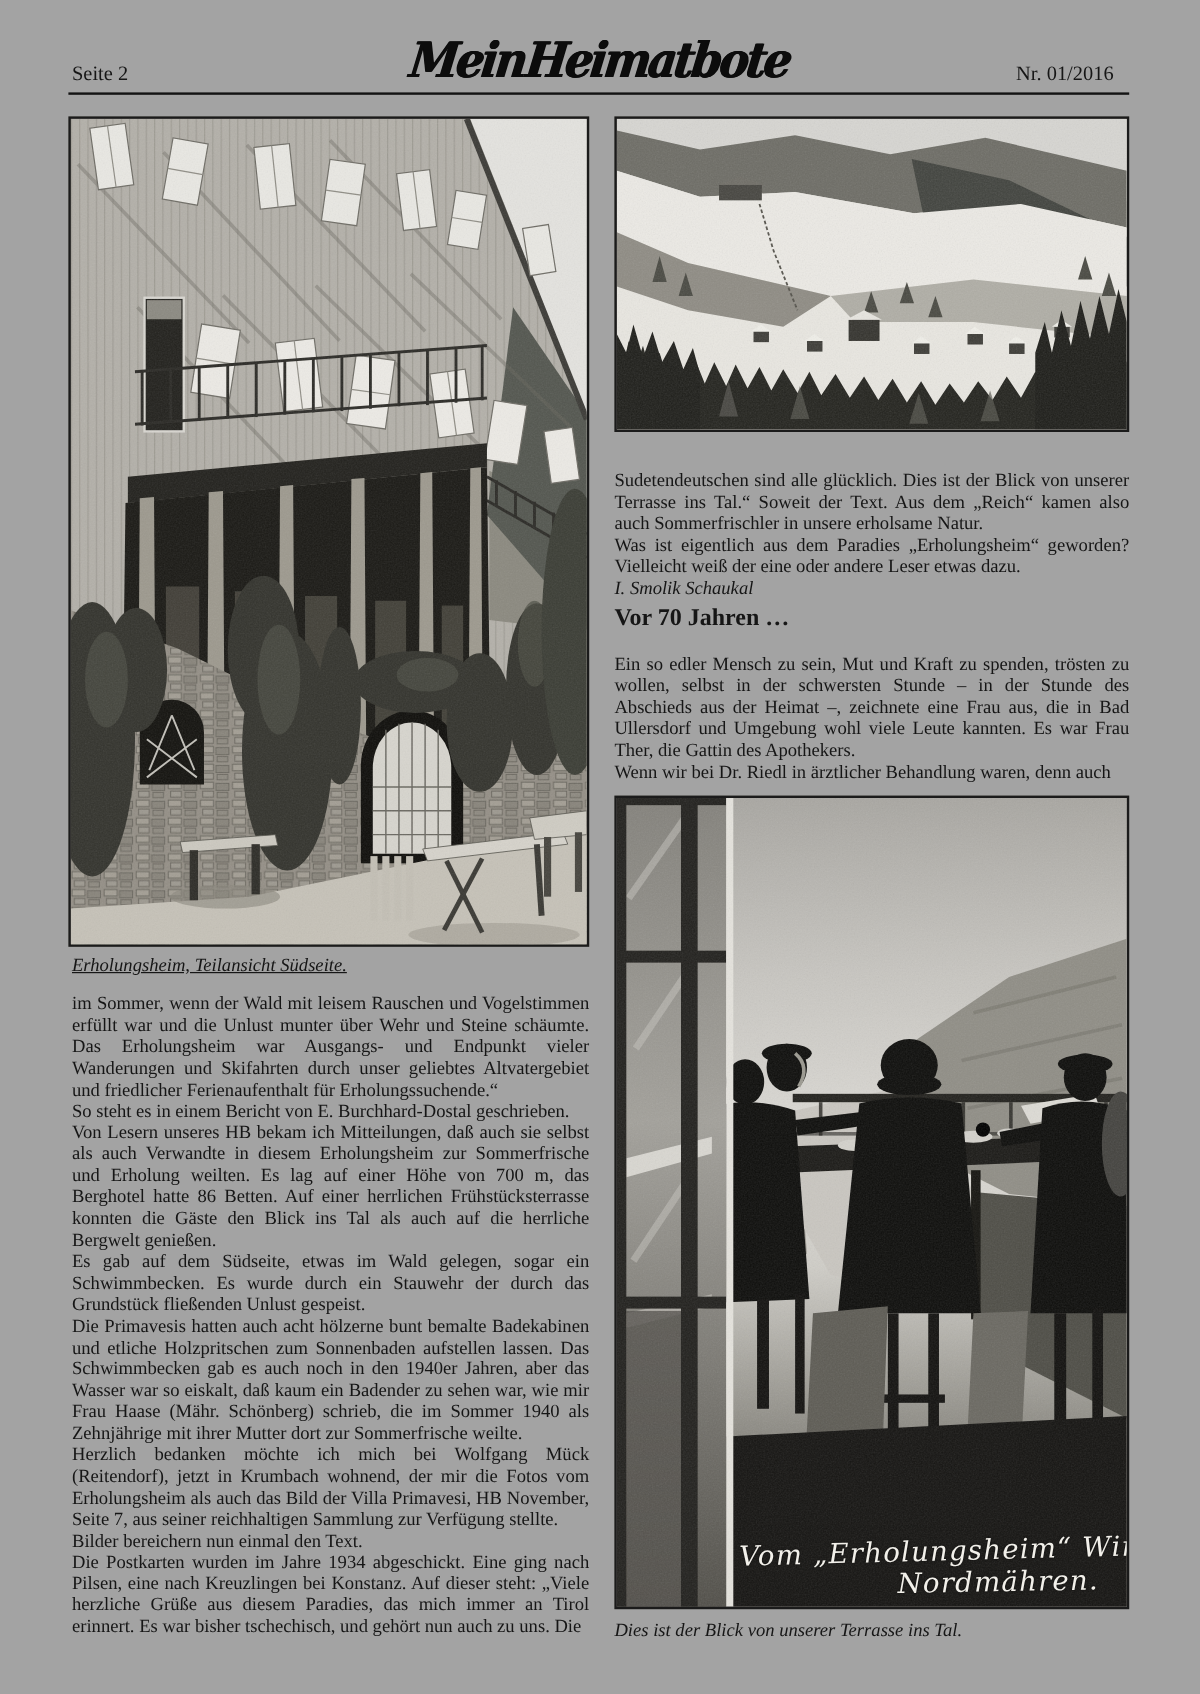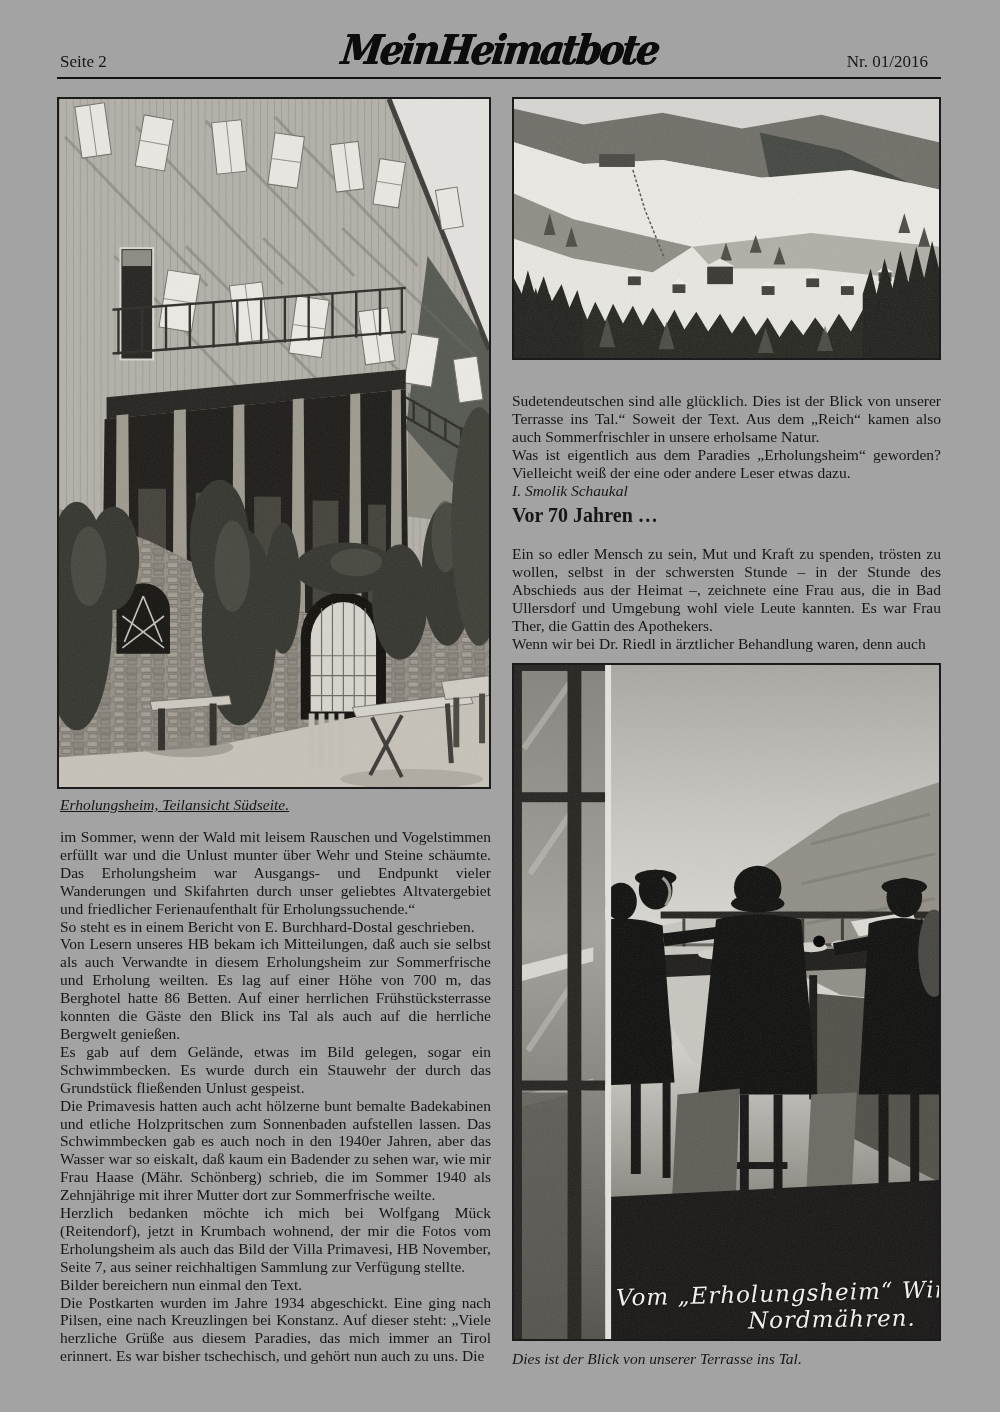--- a/index.html
+++ b/index.html
@@ -281,21 +281,21 @@
       <rect x="0" y="0" width="434" height="692" filter="url(#g1)" opacity="0.12"></rect>
     </svg>
   </figure>
 
   <figcaption class="caption" id="caption-left">Erholungsheim, Teilansicht Südseite.</figcaption>
 
   <div class="body" id="left-body">
     <p>im Sommer, wenn der Wald mit leisem Rauschen und Vogelstimmen erfüllt war und die Unlust munter über Wehr und Steine schäumte. Das Erholungsheim war Ausgangs- und Endpunkt vieler Wanderungen und Skifahrten durch unser geliebtes Altvatergebiet und friedlicher Ferienaufenthalt für Erholungssuchende.“</p>
     <p>So steht es in einem Bericht von E. Burchhard-Dostal geschrieben.</p>
     <p>Von Lesern unseres HB bekam ich Mitteilungen, daß auch sie selbst als auch Verwandte in diesem Erholungsheim zur Sommerfrische und Erholung weilten. Es lag auf einer Höhe von 700 m, das Berghotel hatte 86 Betten. Auf einer herrlichen Frühstücksterrasse konnten die Gäste den Blick ins Tal als auch auf die herrliche Bergwelt genießen.</p>
-    <p>Es gab auf dem Gelände, etwas im Bild gelegen, sogar ein Schwimmbecken. Es wurde durch ein Stauwehr der durch das Grundstück fließenden Unlust gespeist.</p>
+    <p>Es gab auf dem Südseite, etwas im Wald gelegen, sogar ein Schwimmbecken. Es wurde durch ein Stauwehr der durch das Grundstück fließenden Unlust gespeist.</p>
     <p>Die Primavesis hatten auch acht hölzerne bunt bemalte Badekabinen und etliche Holzpritschen zum Sonnenbaden aufstellen lassen. Das Schwimmbecken gab es auch noch in den 1940er Jahren, aber das Wasser war so eiskalt, daß kaum ein Badender zu sehen war, wie mir Frau Haase (Mähr. Schönberg) schrieb, die im Sommer 1940 als Zehnjährige mit ihrer Mutter dort zur Sommerfrische weilte.</p>
     <p>Herzlich bedanken möchte ich mich bei Wolfgang Mück (Reitendorf), jetzt in Krumbach wohnend, der mir die Fotos vom Erholungsheim als auch das Bild der Villa Primavesi, HB November, Seite 7, aus seiner reichhaltigen Sammlung zur Verfügung stellte.</p>
     <p>Bilder bereichern nun einmal den Text.</p>
     <p>Die Postkarten wurden im Jahre 1934 abgeschickt. Eine ging nach Pilsen, eine nach Kreuzlingen bei Konstanz. Auf dieser steht: „Viele herzliche Grüße aus diesem Paradies, das mich immer an Tirol erinnert. Es war bisher tschechisch, und gehört nun auch zu uns. Die</p>
   </div>
 
   <figure class="photo" id="photo-winter">
     <svg viewBox="0 0 429 263" preserveAspectRatio="none">
       <defs>
         <filter id="g2">

